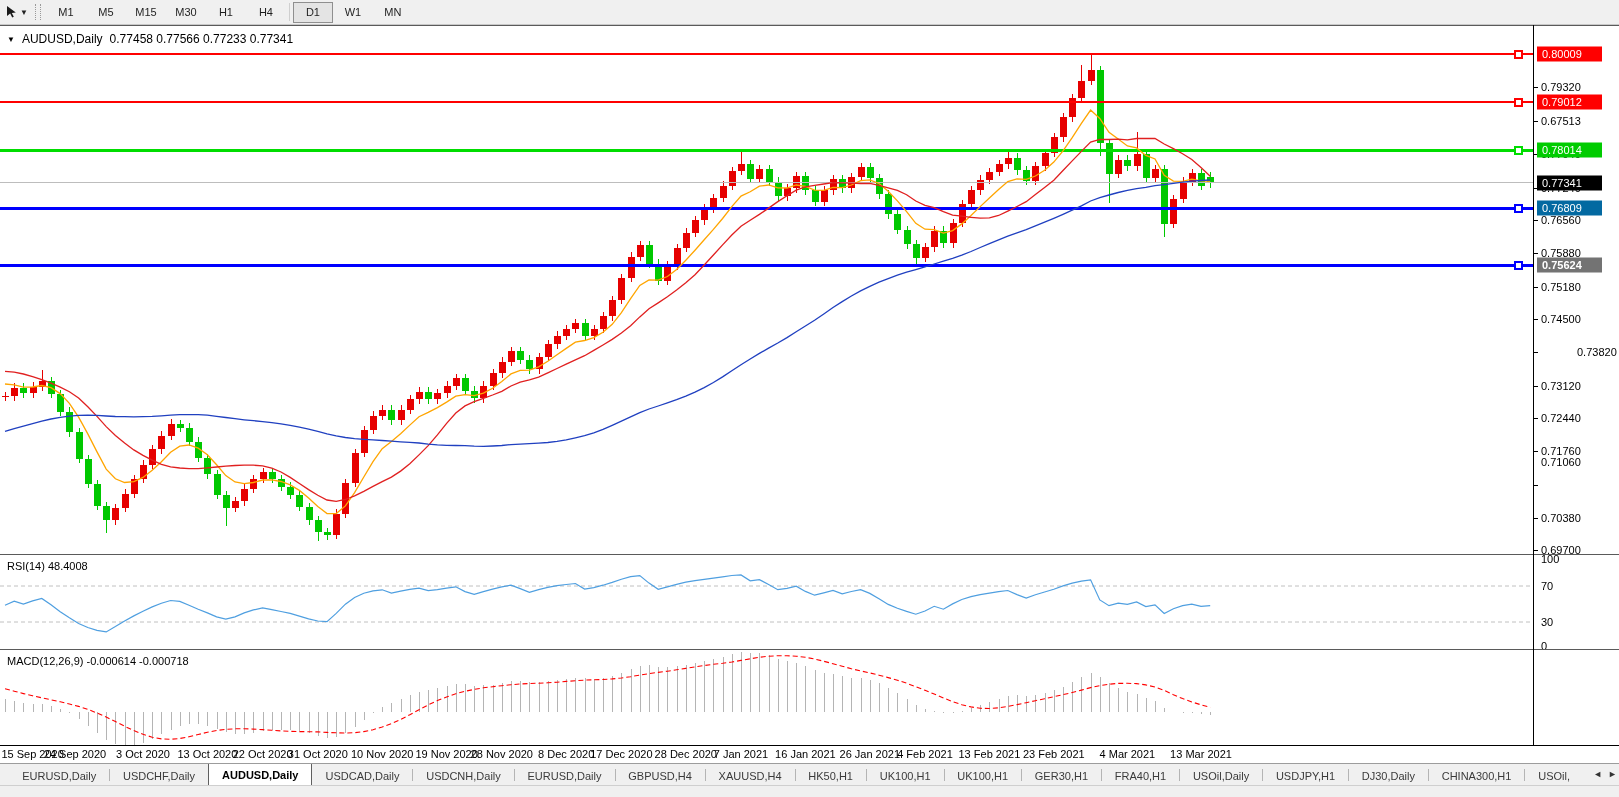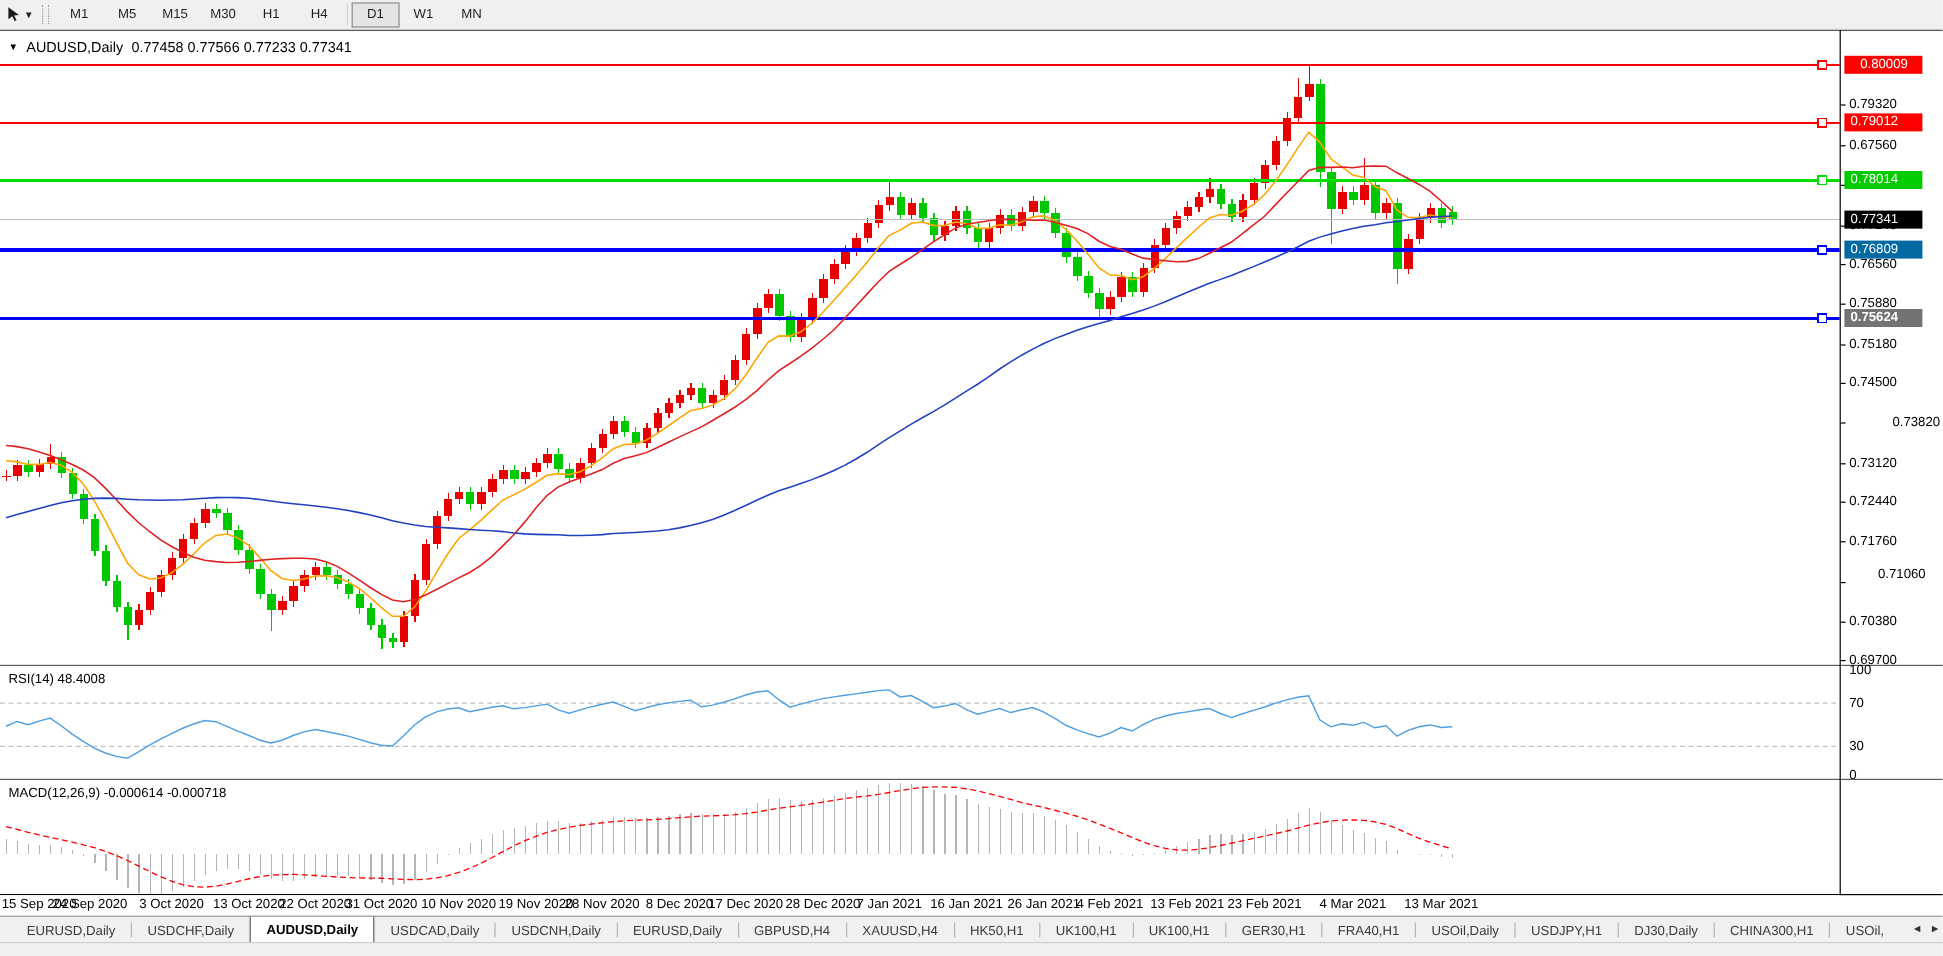--- a/index.html
+++ b/index.html
@@ -358,21 +358,21 @@
     <div id="chart-title">
       <span class="dd">▼</span>
       <span>AUDUSD,Daily</span>
       <span>0.77458 0.77566 0.77233 0.77341</span>
     </div>
   </div>
   <div class="axis-col" id="price-axis" style="top:26px;height:528px;">
       <div class="tickmark" style="top: 61px;"></div>
       <div class="ticklabel" style="top: 61.4468px;">0.79320</div>
       <div class="tickmark" style="top: 95px;"></div>
-      <div class="ticklabel" style="top: 95.1259px;">0.67560</div>
+      <div class="ticklabel" style="top: 95.1259px;">0.67513</div>
       <div class="tickmark" style="top: 128px;"></div>
       <div class="ticklabel" style="top: 127.843px;">0.77940</div>
       <div class="tickmark" style="top: 162px;"></div>
       <div class="ticklabel" style="top: 161.522px;">0.77240</div>
       <div class="tickmark" style="top: 194px;"></div>
       <div class="ticklabel" style="top: 194.239px;">0.76560</div>
       <div class="tickmark" style="top: 227px;"></div>
       <div class="ticklabel" style="top: 226.956px;">0.75880</div>
       <div class="tickmark" style="top: 261px;"></div>
       <div class="ticklabel" style="top: 260.635px;">0.75180</div>
@@ -380,26 +380,26 @@
       <div class="ticklabel" style="top: 293.351px;">0.74500</div>
       <div class="tickmark" style="top: 326px;"></div>
       <div class="ticklabel" style="top: 326.068px; margin-left: 36px;">0.73820</div>
       <div class="tickmark" style="top: 360px;"></div>
       <div class="ticklabel" style="top: 359.747px;">0.73120</div>
       <div class="tickmark" style="top: 392px;"></div>
       <div class="ticklabel" style="top: 392.464px;">0.72440</div>
       <div class="tickmark" style="top: 425px;"></div>
       <div class="ticklabel" style="top: 425.181px;">0.71760</div>
       <div class="tickmark" style="top: 459px;"></div>
-      <div class="ticklabel" style="top: 453px; margin-left: 24px;">0.71060</div>
+      <div class="ticklabel" style="top: 436px;">0.71060</div>
       <div class="tickmark" style="top: 492px;"></div>
       <div class="ticklabel" style="top: 491.577px;">0.70380</div>
       <div class="tickmark" style="top: 524px;"></div>
       <div class="ticklabel" style="top: 524.294px;">0.69700</div>
-      <div class="badge" style="top: 28.297px; background: rgb(255, 0, 0); text-align: center;">0.80009</div>
+      <div class="badge" style="top: 28.297px; background: rgb(255, 0, 0);">0.80009</div>
       <div class="badge" style="top: 76.2656px; background: rgb(255, 0, 0);">0.79012</div>
       <div class="badge" style="top: 124.282px; background: rgb(0, 204, 0);">0.78014</div>
       <div class="badge" style="top: 156.662px; background: rgb(0, 0, 0);">0.77341</div>
       <div class="badge" style="top: 182.259px; background: #0369a1;">0.76809</div>
       <div class="badge" style="top: 239.272px; background: #737373; font-weight: bold;">0.75624</div>
     </div>
 
   <div class="hline-sep" style="top:554px;"></div>
 
   <div id="rsi-plot" style="top:556px;width:1533px;height:92px;">

